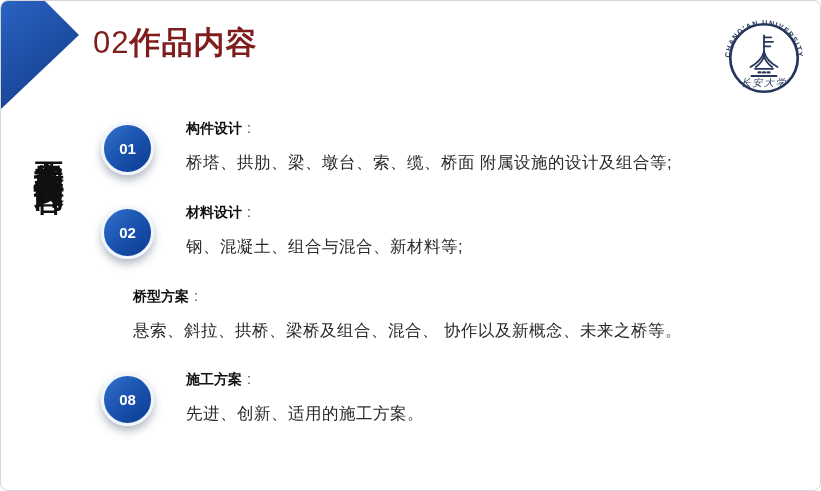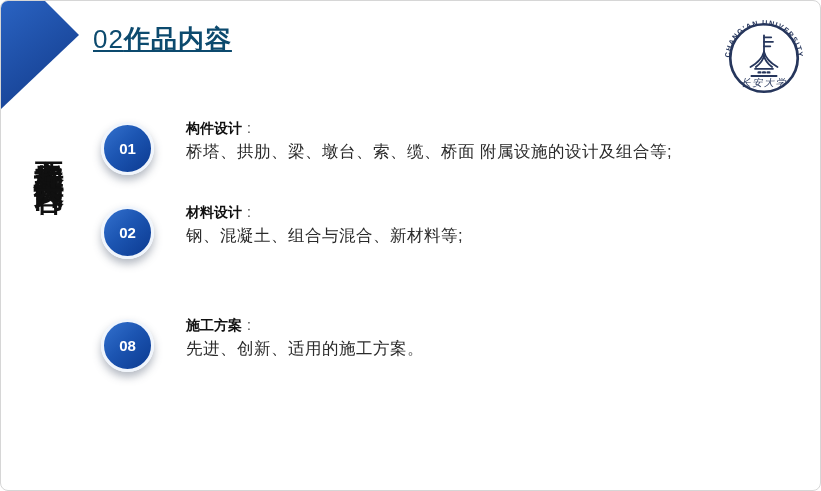--- a/index.html
+++ b/index.html
@@ -13,23 +13,22 @@
     box-sizing:border-box;
     font-family:"Liberation Sans", sans-serif;
   }
 
   
   .corner-arrow { position:absolute; top:0; left:0; }
 
   
   .page-title {
     position:absolute; left:92px; top:21px;
-    font-size:26px; color:#0c4a6e; letter-spacing:1px;
+    font-size:31px; color:#7f1d1d; letter-spacing:1px;
     white-space:nowrap;
-    text-decoration:underline;
   }
   .page-title .num { font-weight:400; }
   .page-title .txt { font-weight:700; }
 
   
   .logo { position:absolute; left:718px; top:9px; width:90px; height:96px; }
 
   
   .side-title {
     position:absolute; left:30px; top:134px;
@@ -50,21 +49,21 @@
     background:linear-gradient(135deg,#2f6cc9 8%,#1c55b2 45%,#0e3e95 92%);
     border:3px solid #f0f5fc;
     box-shadow:0 5px 9px rgba(88,99,120,.45);
     color:#ffffff; font-weight:700; font-size:15px;
     display:flex; align-items:center; justify-content:center;
     margin-top:2px;
   }
   .item-text { margin-left:32px; white-space:nowrap; }
   .item-title { font-size:14px; font-weight:700; color:#111111; }
   .item-title .colon { font-weight:400; color:#444; margin-left:5px; }
-  .item-desc { font-size:16.5px; color:#2a2a2a; margin-top:3px; letter-spacing:.5px; }
+  .item-desc { font-size:16.5px; color:#2a2a2a; margin-top:14px; letter-spacing:.5px; }
 </style>
 </head>
 <body>
 
 <div class="slide">
 
   <svg class="corner-arrow" width="90" height="115" viewBox="0 0 90 115">
     <defs>
       <linearGradient id="arrowGrad" x1="0" y1="0" x2="0.55" y2="1">
         <stop offset="0" stop-color="#2a63c2"></stop>
@@ -121,20 +120,24 @@
       <div class="num-circle">
         <span>02</span>
       </div>
       <div class="item-text">
         <div class="item-title"><span>材料设计</span><span class="colon">:</span></div>
         <div class="item-desc">钢、混凝土、组合与混合、新材料等;</div>
       </div>
     </div>
 
     <div class="item">
+      <div class="item-text">
+        <div class="item-title"><span>桥型方案</span><span class="colon">:</span></div>
+        <div class="item-desc">悬索、斜拉、拱桥、梁桥及组合、混合、 协作以及新概念、未来之桥等。</div>
+      </div>
     </div>
 
     <div class="item">
       <div class="num-circle">
         <span>08</span>
       </div>
       <div class="item-text">
         <div class="item-title"><span>施工方案</span><span class="colon">:</span></div>
         <div class="item-desc">先进、创新、适用的施工方案。</div>
       </div>

